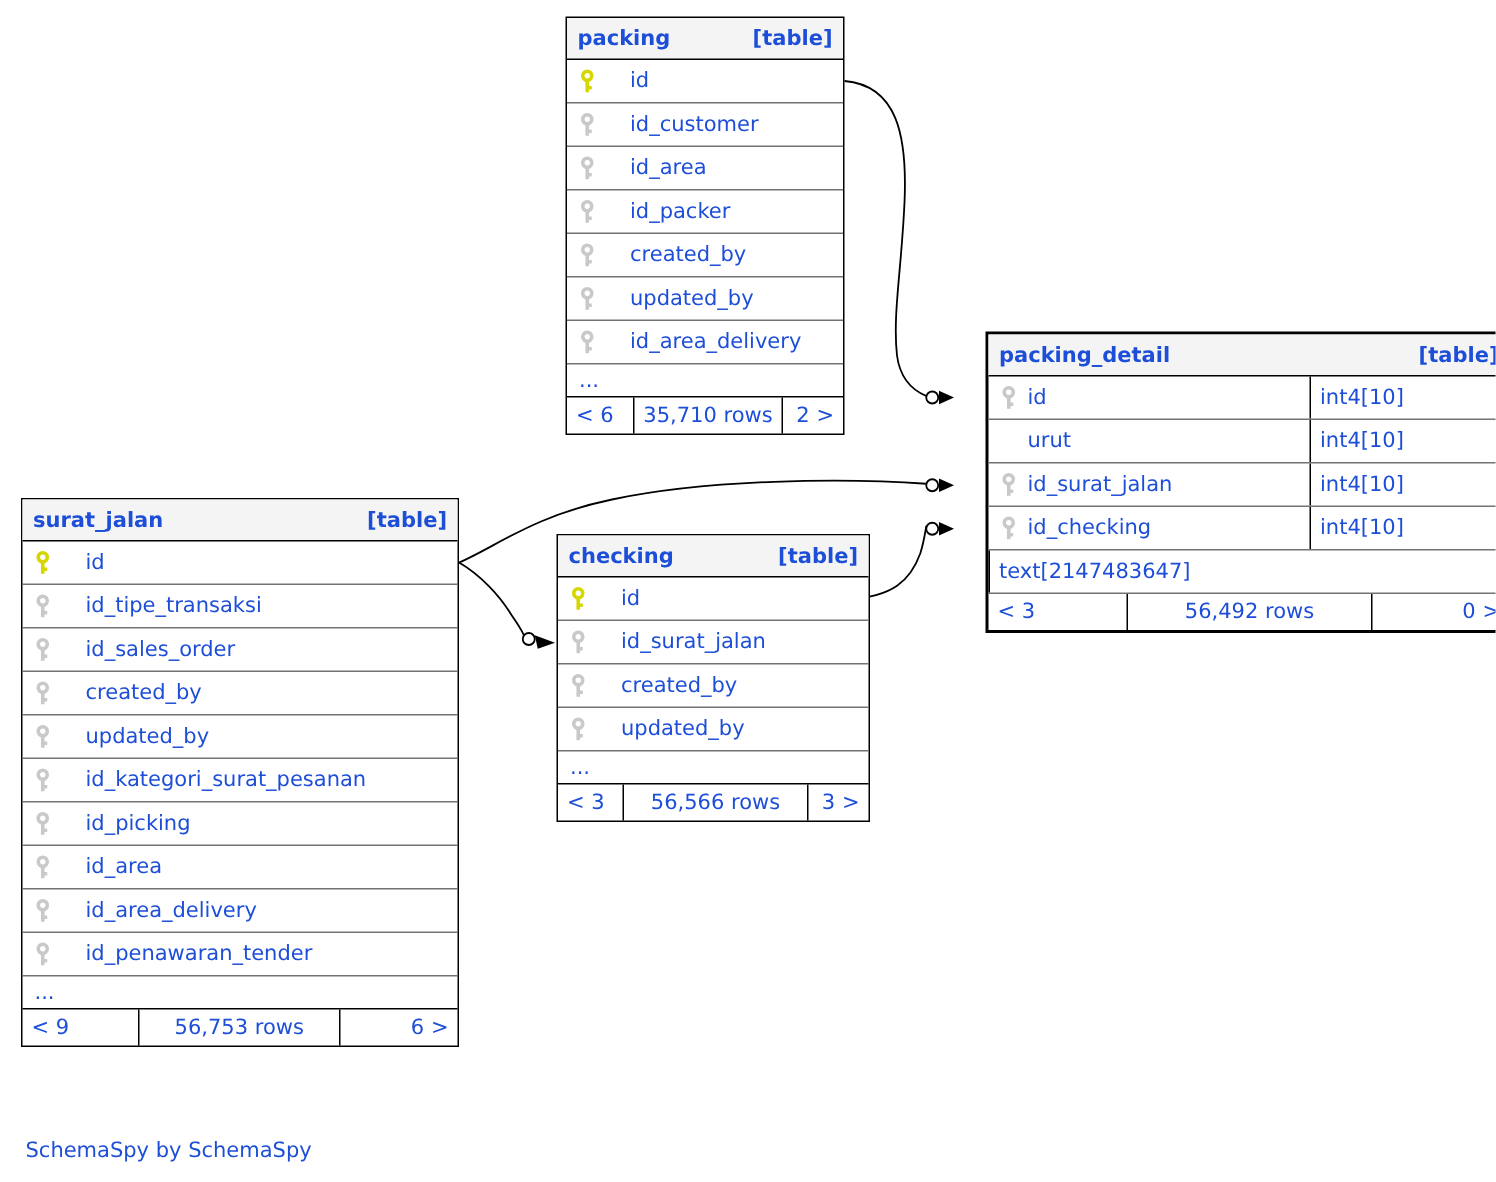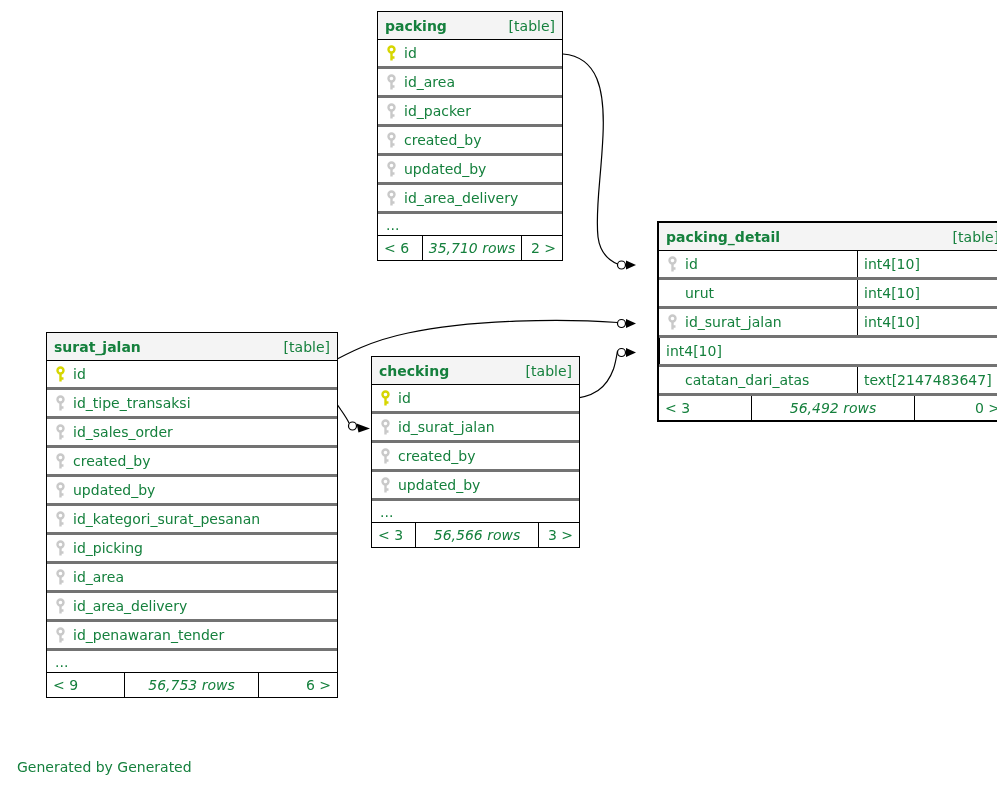--- a/index.html
+++ b/index.html
@@ -1,44 +1,44 @@
 <!DOCTYPE html>
 <html><head>
 <meta charset="utf-8">
 <style>
   * { margin:0; padding:0; box-sizing:border-box; }
   html,body { background:#ffffff; }
   #canvas {
     position:relative; width:997px; height:788px; background:#ffffff;
     font-family:"DejaVu Sans","Liberation Sans",sans-serif;
-    font-size:14px; color:#15803d;
+    font-size:14px; color:#1d4ed8;
   }
   .tablebox {
     position:absolute; background:#ffffff; border:1px solid #000;
   }
   .tablebox.thick { border-width:2px; }
   .tbl-header {
     height:28px; display:flex; align-items:center; justify-content:space-between;
     padding:0 7px; background:#f4f4f4; border-bottom:1px solid #000;
   }
   .tbl-name { font-weight:bold; }
-  .tbl-type { font-weight:normal; }
+  .tbl-type { font-weight:bold; }
   .row {
     height:29px; display:flex; align-items:center;
-    border-bottom:3px solid #737373; padding-left:8px;
+    border-bottom:1px solid #737373; padding-left:8px;gap:16px;
   }
   .keyicon { width:11px; height:17px; margin-right:7px; flex:0 0 11px; }
   .keyicon.spacer { visibility:hidden; }
   .pk { color:#d6d600; }
   .fk { color:#c9c9c9; }
   .dots-row { height:22px; display:flex; align-items:center; border-bottom:1px solid #000; padding-left:8px; }
   .tbl-footer { height:24px; display:flex; align-items:stretch; }
   .fcell { display:flex; align-items:center; }
   .fcell.prev { justify-content:flex-start; padding-left:6px; border-right:1px solid #000; }
-  .fcell.mid  { justify-content:center; flex:1; border-right:1px solid #000;font-style:italic; }
+  .fcell.mid  { justify-content:center; flex:1; border-right:1px solid #000; }
   .fcell.next { justify-content:flex-end; padding-right:6px; }
   
   .namecell { display:flex; align-items:center; width:198px; height:100%; padding-left:8px; }
   .row.twocol { padding-left:0; }
   .typecell { flex:1; display:flex; align-items:center; height:100%; border-left:1px solid #000; padding-left:6px; }
   #edges { position:absolute; left:0; top:0; width:997px; height:788px; pointer-events:none; }
   #gen-note { position:absolute; left:17px; top:759px; }
 </style>
 </head>
 <body>
@@ -78,20 +78,27 @@
             <circle cx="5.5" cy="4.5" r="3" fill="none" stroke="currentColor" stroke-width="2.4"></circle>
             <path d="M5.5 7.5 V15.5 M5.5 12.5 h3" fill="none" stroke="currentColor" stroke-width="2.4"></path>
           </svg></span>
       <span>id</span>
     </div>
     <div class="row">
       <span class="keyicon fk"><svg width="11" height="17" viewBox="0 0 11 17">
             <circle cx="5.5" cy="4.5" r="3" fill="none" stroke="currentColor" stroke-width="2.4"></circle>
             <path d="M5.5 7.5 V15.5 M5.5 12.5 h3" fill="none" stroke="currentColor" stroke-width="2.4"></path>
           </svg></span>
+      <span>id_customer</span>
+    </div>
+    <div class="row">
+      <span class="keyicon fk"><svg width="11" height="17" viewBox="0 0 11 17">
+            <circle cx="5.5" cy="4.5" r="3" fill="none" stroke="currentColor" stroke-width="2.4"></circle>
+            <path d="M5.5 7.5 V15.5 M5.5 12.5 h3" fill="none" stroke="currentColor" stroke-width="2.4"></path>
+          </svg></span>
       <span>id_area</span>
     </div>
     <div class="row">
       <span class="keyicon fk"><svg width="11" height="17" viewBox="0 0 11 17">
             <circle cx="5.5" cy="4.5" r="3" fill="none" stroke="currentColor" stroke-width="2.4"></circle>
             <path d="M5.5 7.5 V15.5 M5.5 12.5 h3" fill="none" stroke="currentColor" stroke-width="2.4"></path>
           </svg></span>
       <span>id_packer</span>
     </div>
     <div class="row">
@@ -149,37 +156,40 @@
       <span class="namecell">
         <span class="keyicon fk"><svg width="11" height="17" viewBox="0 0 11 17">
               <circle cx="5.5" cy="4.5" r="3" fill="none" stroke="currentColor" stroke-width="2.4"></circle>
               <path d="M5.5 7.5 V15.5 M5.5 12.5 h3" fill="none" stroke="currentColor" stroke-width="2.4"></path>
             </svg></span>
         <span>id_surat_jalan</span>
       </span>
       <span class="typecell">int4[10]</span>
     </div>
     <div class="row twocol">
+      <span class="namecell">
+        <span class="keyicon fk"><svg width="11" height="17" viewBox="0 0 11 17">
+              <circle cx="5.5" cy="4.5" r="3" fill="none" stroke="currentColor" stroke-width="2.4"></circle>
+              <path d="M5.5 7.5 V15.5 M5.5 12.5 h3" fill="none" stroke="currentColor" stroke-width="2.4"></path>
+            </svg></span>
+        <span>id_checking</span>
+      </span>
       <span class="typecell">int4[10]</span>
     </div>
     <div class="row twocol">
-      <span class="namecell">
-        <span class="keyicon spacer"></span>
-        <span>catatan_dari_atas</span>
-      </span>
       <span class="typecell">text[2147483647]</span>
     </div>
     <div class="tbl-footer">
       <span class="fcell prev" style="width:93px;">&lt; 3</span>
       <span class="fcell mid">56,492 rows</span>
       <span class="fcell next" style="width:91px;">0 &gt;</span>
     </div>
   </div>
 
-  <div class="tablebox" style="left:14px; top:332px; width:292px;margin-left:32px;">
+  <div class="tablebox" style="left:14px; top:332px; width:292px;">
     <div class="tbl-header">
       <span class="tbl-name">surat_jalan</span>
       <span class="tbl-type">[table]</span>
     </div>
     <div class="row">
       <span class="keyicon pk"><svg width="11" height="17" viewBox="0 0 11 17">
             <circle cx="5.5" cy="4.5" r="3" fill="none" stroke="currentColor" stroke-width="2.4"></circle>
             <path d="M5.5 7.5 V15.5 M5.5 12.5 h3" fill="none" stroke="currentColor" stroke-width="2.4"></path>
           </svg></span>
       <span>id</span>
@@ -289,15 +299,15 @@
       <span>updated_by</span>
     </div>
     <div class="dots-row">...</div>
     <div class="tbl-footer">
       <span class="fcell prev" style="width:44px;">&lt; 3</span>
       <span class="fcell mid">56,566 rows</span>
       <span class="fcell next" style="width:40px;">3 &gt;</span>
     </div>
   </div>
 
-  <div id="gen-note">Generated by Generated</div>
+  <div id="gen-note">SchemaSpy by SchemaSpy</div>
 
 </div>
 
 </body></html>

